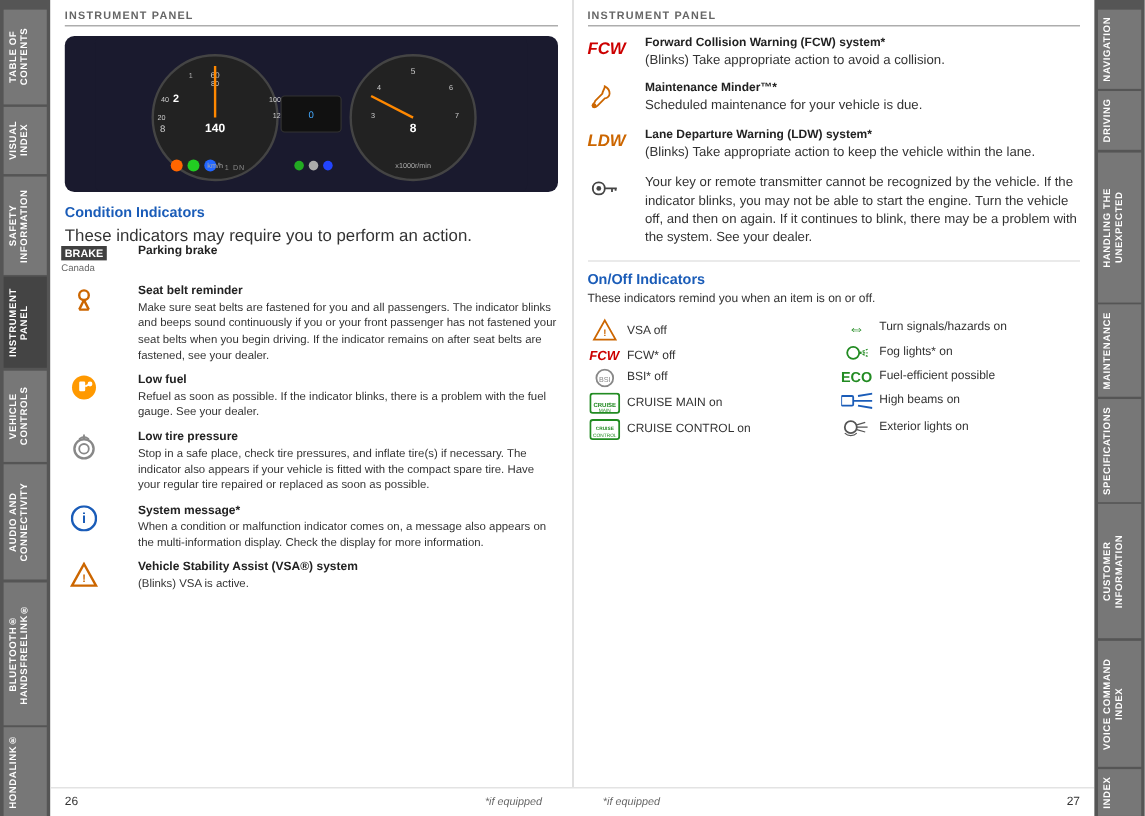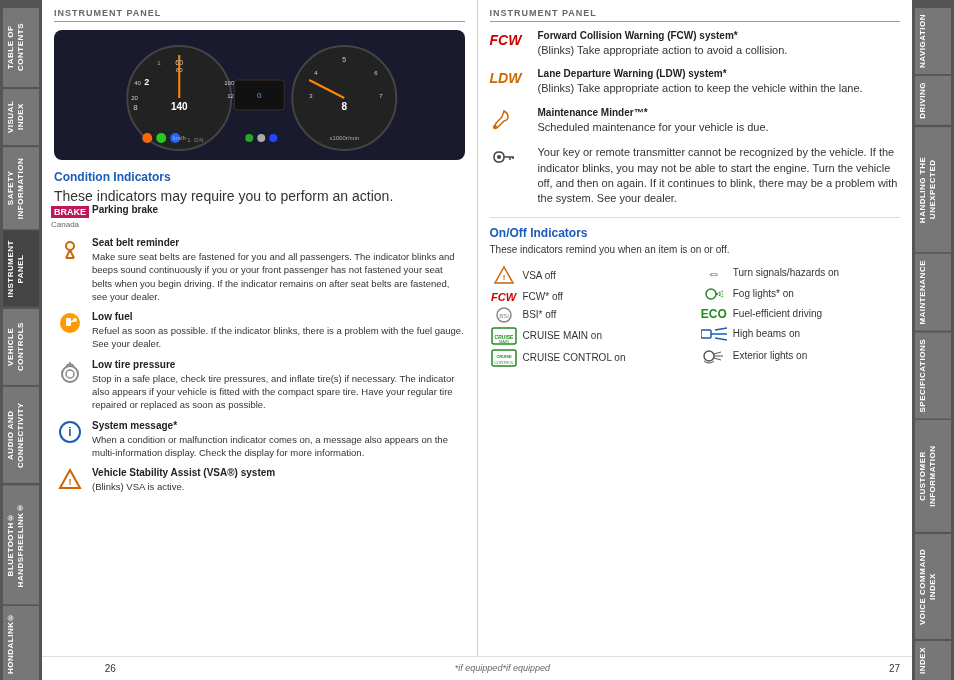--- a/index.html
+++ b/index.html
@@ -134,38 +134,39 @@
       width: 32px;
       flex-shrink: 0;
       display: flex;
       align-items: flex-start;
       justify-content: center;
       padding-top: 1px;
     }
 
     .indicator-content {
       flex: 1;
+      margin-left: 23px;
     }
 
     .indicator-title {
       font-weight: bold;
       font-size: 10px;
       color: #222;
       margin-bottom: 2px;
     }
 
     .indicator-desc {
       font-size: 9.5px;
       color: #333;
       line-height: 1.4;
     }
 
     
     .brake-label {
-      background: #be185d;
+      background: #404040;
       color: white;
       font-weight: bold;
       font-size: 9px;
       padding: 1px 3px;
       font-family: Arial, sans-serif;
     }
 
     
     .on-off-title {
       color: #1a5cb8;
@@ -249,21 +250,21 @@
     .ldw-label {
       color: #cc6600;
       font-weight: bold;
       font-size: 14px;
       font-style: italic;
     }
 
     
     .page-footer {
       display: flex;
-      justify-content: flex-end;
+      justify-content: space-between;
       padding: 6px 12px;
       border-top: 1px solid #ddd;
       font-size: 9px;
       color: #666;
     }
 
     .footer-note {
       font-style: italic;
       color: #666;
       font-size: 9px;
@@ -455,38 +456,38 @@
           <span class="fcw-label">FCW</span>
         </div>
         <div class="right-content">
           <div class="right-title">Forward Collision Warning (FCW) system*</div>
           <div class="right-desc">(Blinks) Take appropriate action to avoid a collision.</div>
         </div>
       </div>
 
       <div class="right-indicator-item">
         <div class="right-icon">
-          <span class="ldw-label">LDW</span>
-        </div>
-        <div class="right-content">
-          <div class="right-title">Lane Departure Warning (LDW) system*</div>
-          <div class="right-desc">(Blinks) Take appropriate action to keep the vehicle within the lane.</div>
-        </div>
-      </div>
-
-      <div class="right-indicator-item">
-        <div class="right-icon">
           <svg width="24" height="24" viewBox="0 0 24 24">
             <path d="M14 2 C14 2 18 4 18 8 C18 10 16 12 14 12 L8 18 C6 20 4 20 4 18 C4 16 6 16 6 14 L12 8 C12 6 14 4 14 2Z" fill="none" stroke="#cc6600" stroke-width="1.5"></path>
             <circle cx="5" cy="18" r="2" fill="#cc6600"></circle>
           </svg>
         </div>
         <div class="right-content">
           <div class="right-title">Maintenance Minder™*</div>
           <div class="right-desc">Scheduled maintenance for your vehicle is due.</div>
+        </div>
+      </div>
+
+      <div class="right-indicator-item">
+        <div class="right-icon">
+          <span class="ldw-label">LDW</span>
+        </div>
+        <div class="right-content">
+          <div class="right-title">Lane Departure Warning (LDW) system*</div>
+          <div class="right-desc">(Blinks) Take appropriate action to keep the vehicle within the lane.</div>
         </div>
       </div>
 
       <div class="right-indicator-item">
         <div class="right-icon">
           <svg width="28" height="20" viewBox="0 0 28 20">
             <path d="M4 10 C4 7 6 5 9 5 C12 5 14 7 14 10 C14 13 12 15 9 15 C6 15 4 13 4 10Z" fill="none" stroke="#444" stroke-width="1.5"></path>
             <circle cx="9" cy="10" r="2" fill="#444"></circle>
             <line x1="14" y1="10" x2="24" y2="10" stroke="#444" stroke-width="1.5"></line>
             <line x1="20" y1="10" x2="20" y2="13" stroke="#444" stroke-width="1.5"></line>
@@ -575,21 +576,21 @@
                 <line x1="13" y1="9" x2="20" y2="12" stroke="#228b22" stroke-width="1" stroke-dasharray="2,1"></line>
               </svg>
             </div>
             <span>Fog lights* on</span>
           </div>
 
           <div class="on-off-item">
             <div class="on-off-icon">
               <span class="eco-label">ECO</span>
             </div>
-            <span>Fuel-efficient driving</span>
+            <span>Fuel-efficient possible</span>
           </div>
 
           <div class="on-off-item">
             <div class="on-off-icon">
               <svg width="26" height="18" viewBox="0 0 26 18">
                 <rect x="0" y="5" width="10" height="8" fill="none" stroke="#1a5cb8" stroke-width="1.5" rx="1"></rect>
                 <line x1="10" y1="9" x2="14" y2="9" stroke="#1a5cb8" stroke-width="1.5"></line>
                 <line x1="14" y1="5" x2="26" y2="3" stroke="#1a5cb8" stroke-width="1.5"></line>
                 <line x1="14" y1="9" x2="26" y2="9" stroke="#1a5cb8" stroke-width="1.5"></line>
                 <line x1="14" y1="13" x2="26" y2="15" stroke="#1a5cb8" stroke-width="1.5"></line>

